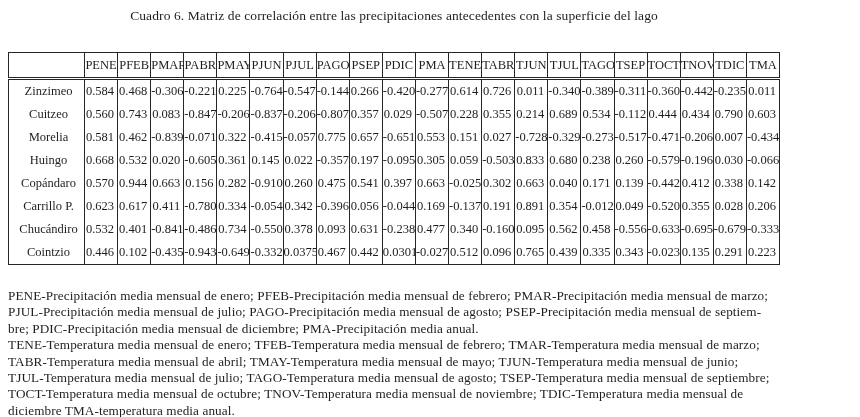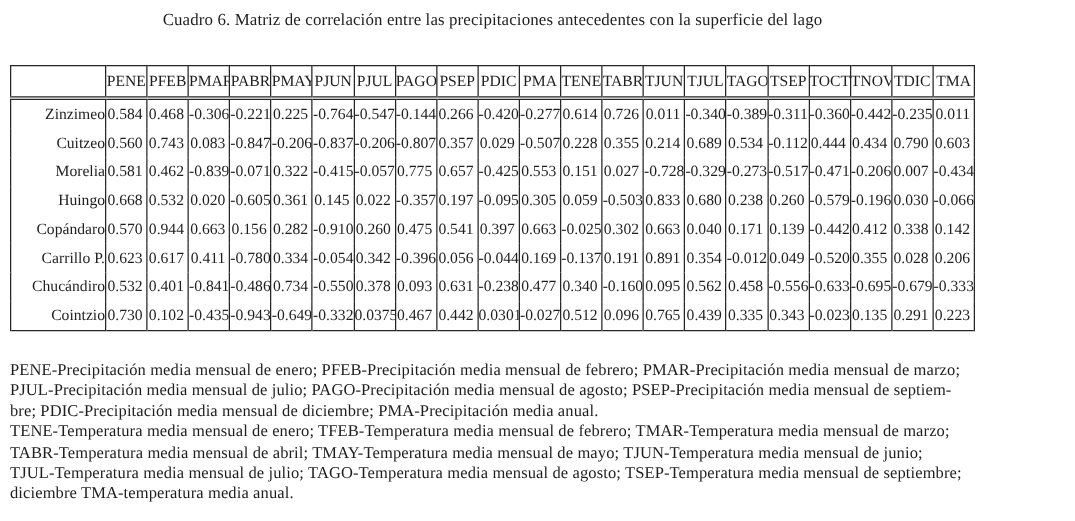--- a/index.html
+++ b/index.html
@@ -45,21 +45,21 @@
     border-left: 1px solid #262626;
     border-right: 1px solid #262626;
     font-size: 12.5px;
     text-align: right;
     padding: 0 3px 0 0;
     height: 23px;
     overflow: hidden;
     white-space: nowrap;
   }
   table.matrix td.rowlabel {
-    text-align: right;
+    text-align: center;
     padding: 0 0 0 4px;
   }
   .footnotes {
     margin-top: 23px;
     font-size: 13.2px;
     line-height: 16.4px;
     letter-spacing: 0.1px;
   }
   .footnote-line {
     white-space: nowrap;
@@ -175,21 +175,21 @@
           <td class="rowlabel">Morelia</td>
           <td>0.581</td>
           <td>0.462</td>
           <td>-0.839</td>
           <td>-0.071</td>
           <td>0.322</td>
           <td>-0.415</td>
           <td>-0.057</td>
           <td>0.775</td>
           <td>0.657</td>
-          <td>-0.425</td>
+          <td>-0.651</td>
           <td>0.553</td>
           <td>0.151</td>
           <td>0.027</td>
           <td>-0.728</td>
           <td>-0.329</td>
           <td>-0.273</td>
           <td>-0.517</td>
           <td>-0.471</td>
           <td>-0.206</td>
           <td>0.007</td>
@@ -286,21 +286,21 @@
           <td>0.562</td>
           <td>0.458</td>
           <td>-0.556</td>
           <td>-0.633</td>
           <td>-0.695</td>
           <td>-0.679</td>
           <td>-0.333</td>
         </tr>
         <tr>
           <td class="rowlabel">Cointzio</td>
-          <td>0.730</td>
+          <td>0.446</td>
           <td>0.102</td>
           <td>-0.435</td>
           <td>-0.943</td>
           <td>-0.649</td>
           <td>-0.332</td>
           <td>0.0375</td>
           <td>0.467</td>
           <td>0.442</td>
           <td>0.0301</td>
           <td>-0.027</td>
@@ -318,15 +318,16 @@
       </tbody>
   </table>
 
   <div class="footnotes" id="footnotes-block">
       <div class="footnote-line">PENE-Precipitación media mensual de enero; PFEB-Precipitación media mensual de febrero; PMAR-Precipitación media mensual de marzo;</div>
       <div class="footnote-line">PJUL-Precipitación media mensual de julio; PAGO-Precipitación media mensual de agosto; PSEP-Precipitación media mensual de septiem-</div>
       <div class="footnote-line">bre; PDIC-Precipitación media mensual de diciembre; PMA-Precipitación media anual.</div>
       <div class="footnote-line">TENE-Temperatura media mensual de enero; TFEB-Temperatura media mensual de febrero; TMAR-Temperatura media mensual de marzo;</div>
       <div class="footnote-line">TABR-Temperatura media mensual de abril; TMAY-Temperatura media mensual de mayo; TJUN-Temperatura media mensual de junio;</div>
       <div class="footnote-line">TJUL-Temperatura media mensual de julio; TAGO-Temperatura media mensual de agosto; TSEP-Temperatura media mensual de septiembre;</div>
+      <div class="footnote-line">TOCT-Temperatura media mensual de octubre; TNOV-Temperatura media mensual de noviembre; TDIC-Temperatura media mensual de</div>
       <div class="footnote-line">diciembre TMA-temperatura media anual.</div>
     </div>
 </div>
 
 </body></html>

